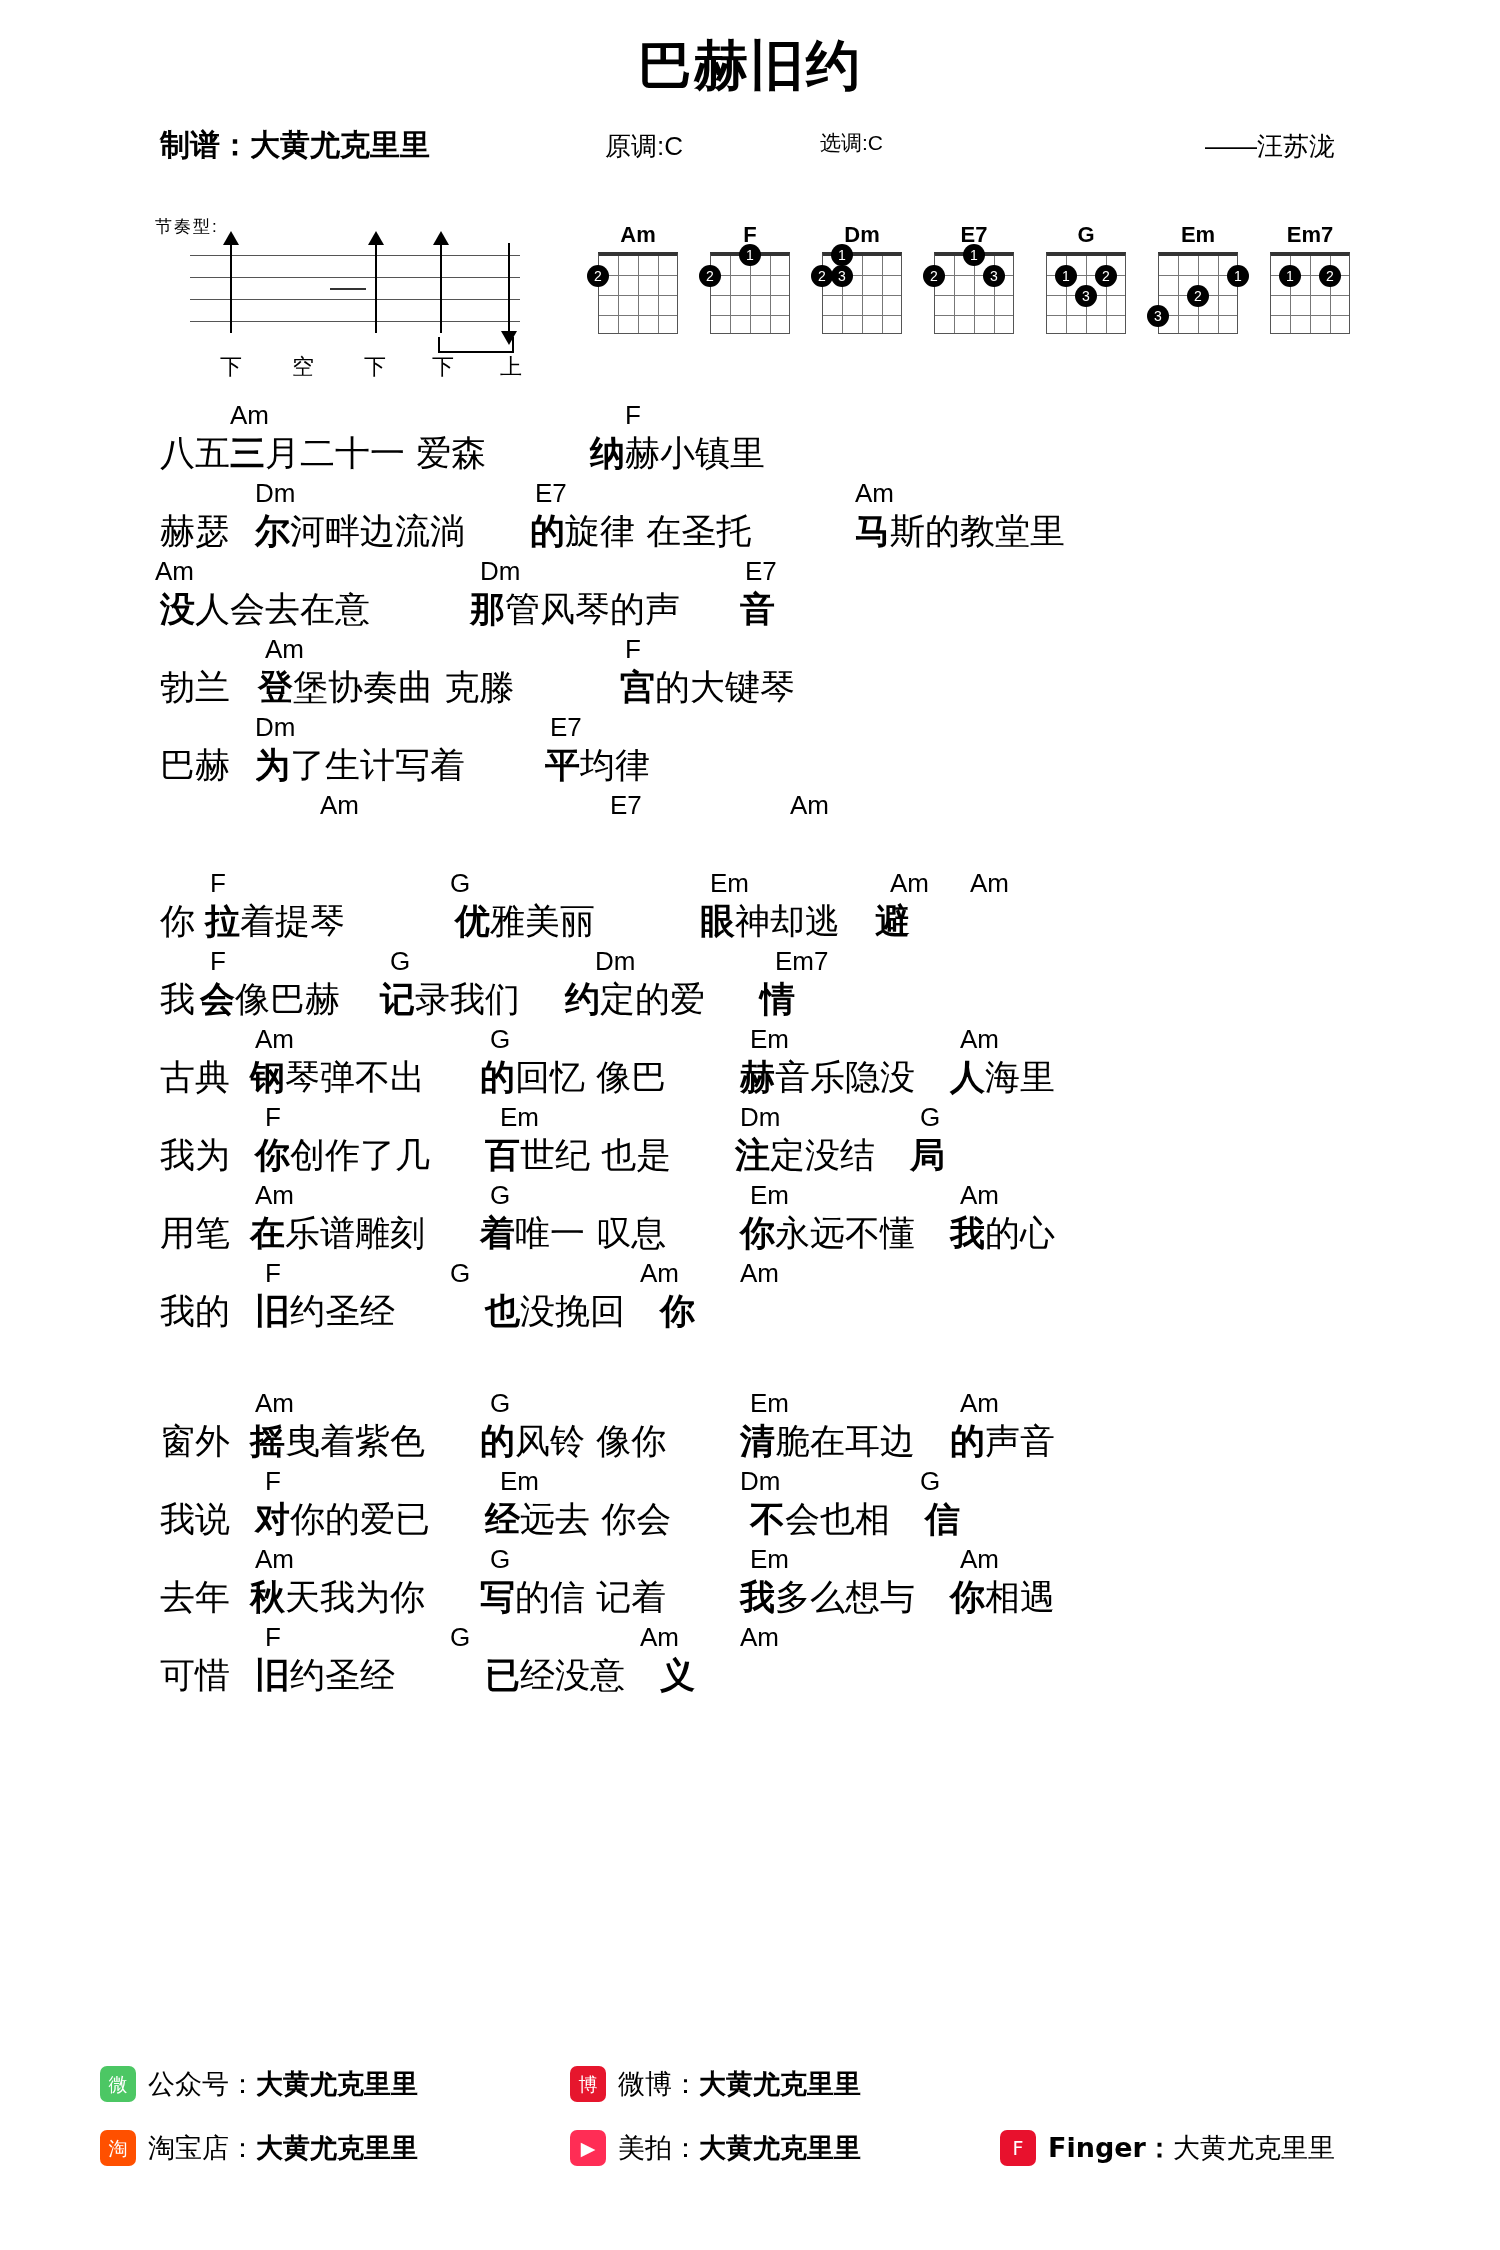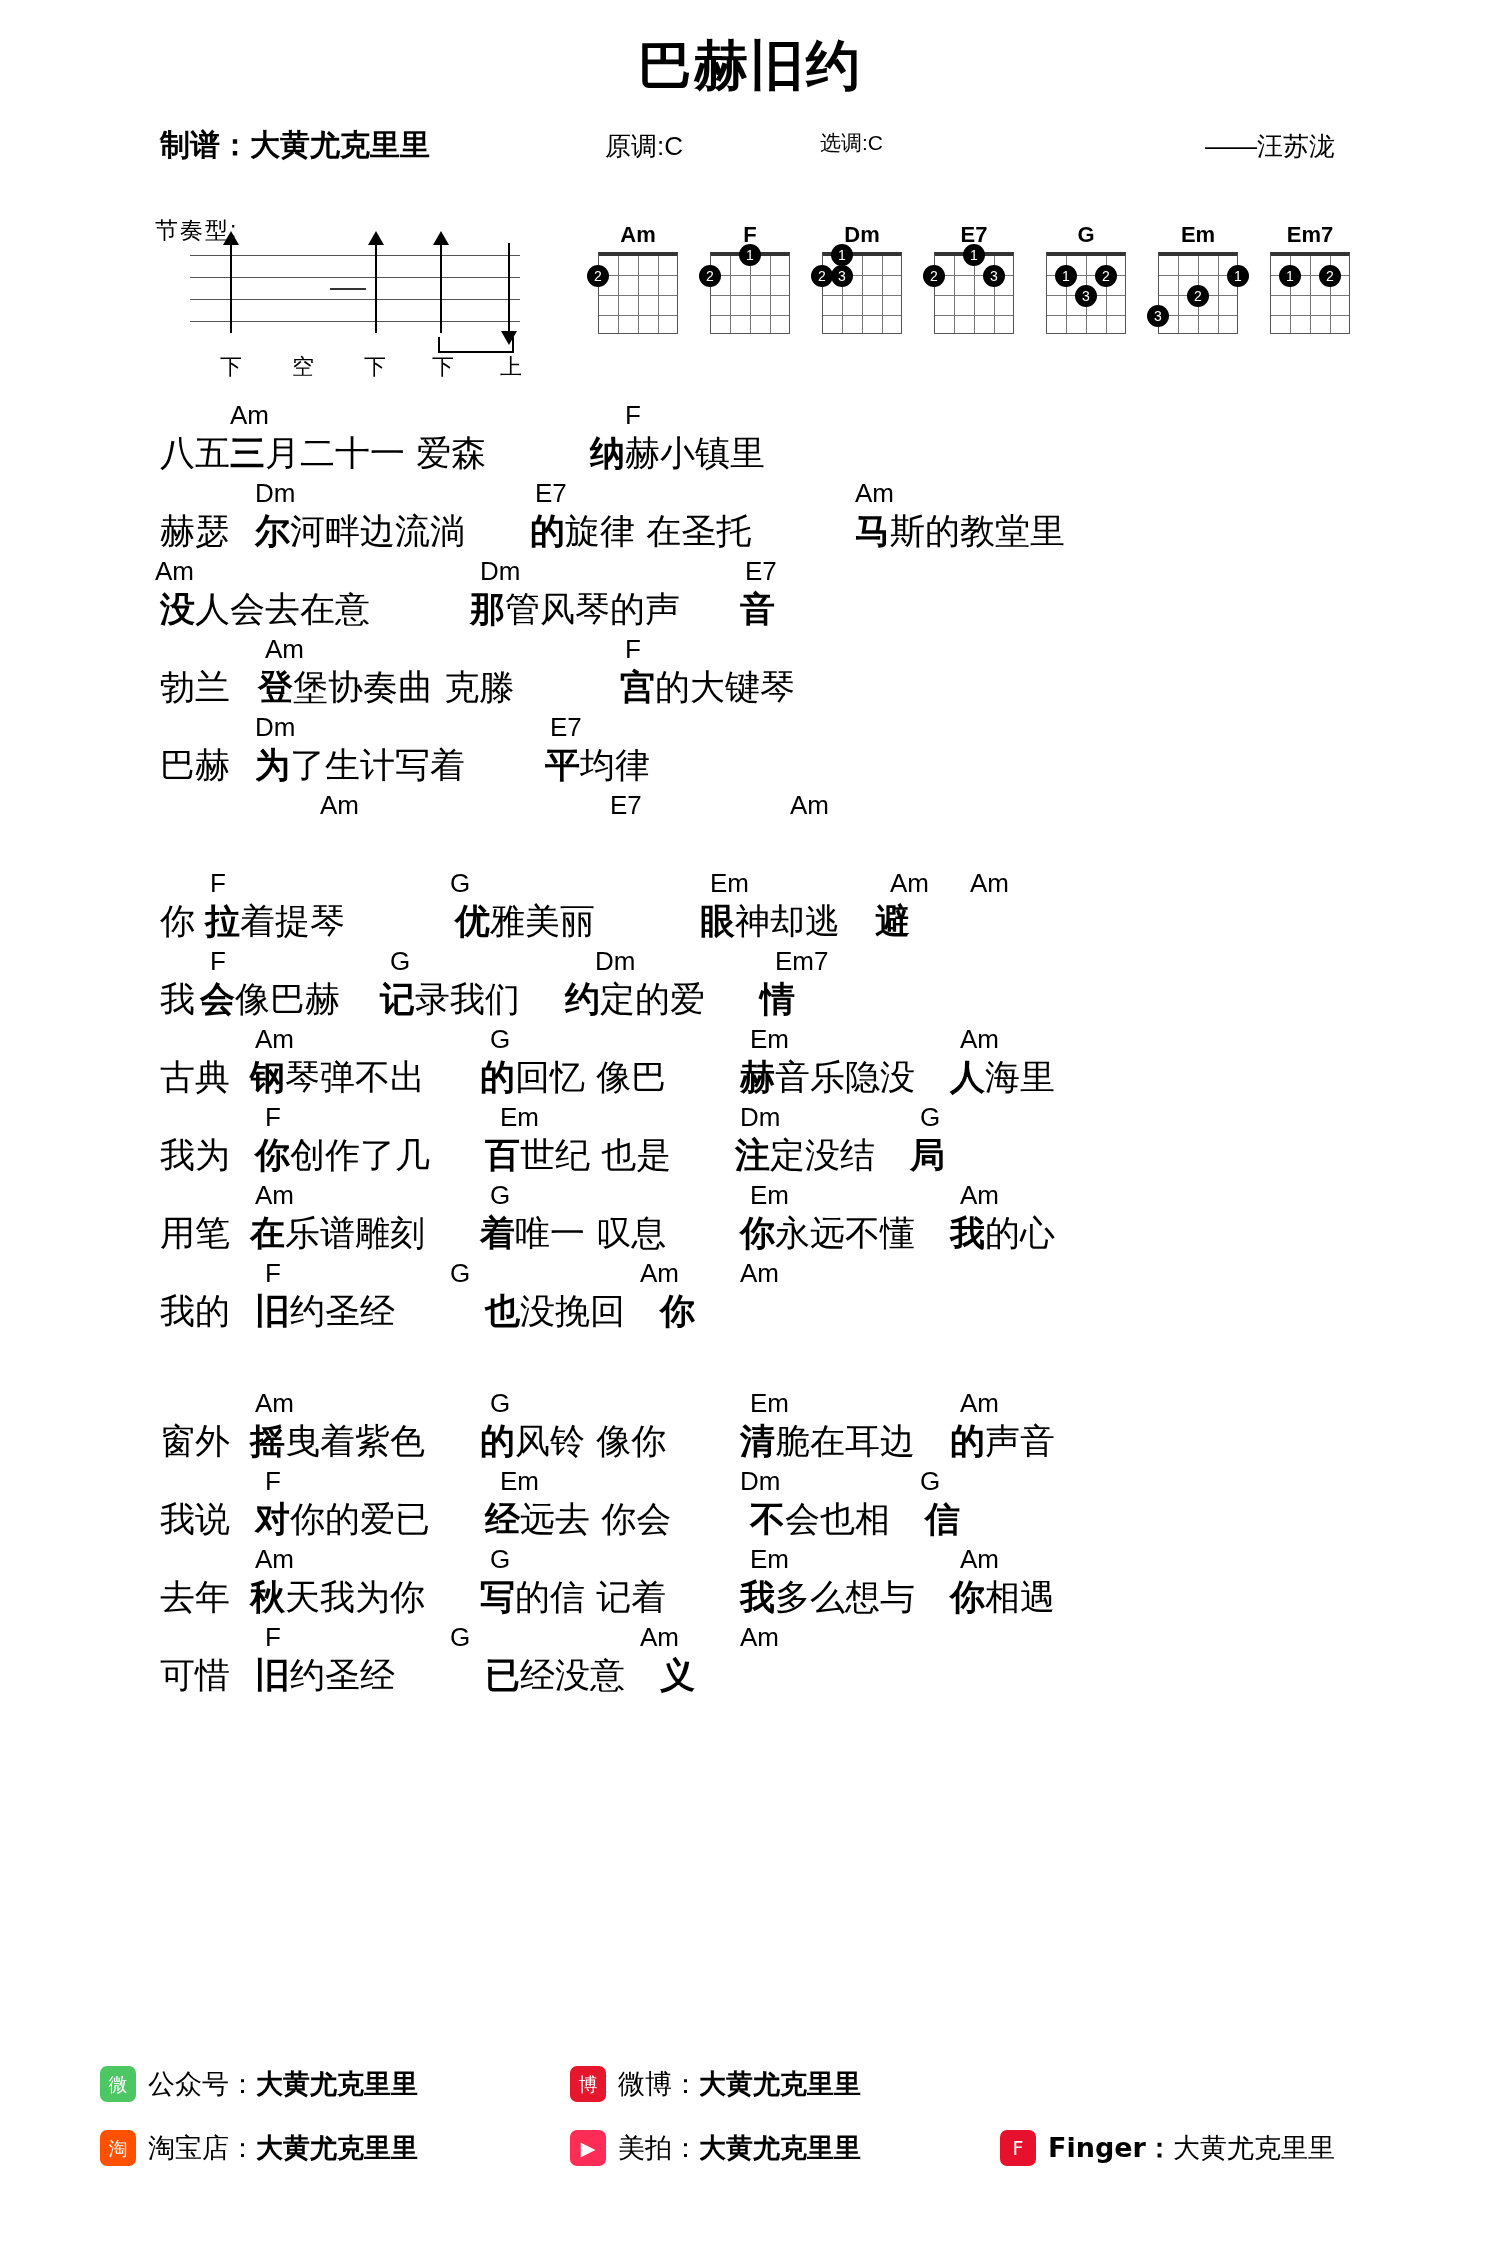--- a/index.html
+++ b/index.html
@@ -64,21 +64,21 @@
     right: 105px;
     top: 4px;
     font-size: 26px;
   }
 
   
   .rhythm-label {
     position: absolute;
     left: 155px;
     top: 215px;
-    font-size: 23px;
+    font-size: 17px;
     letter-spacing: 2px;
   }
   .rhythm-box {
     position: absolute;
     left: 190px;
     top: 255px;
     width: 330px;
     height: 80px;
   }
   .rhythm-box .line {

